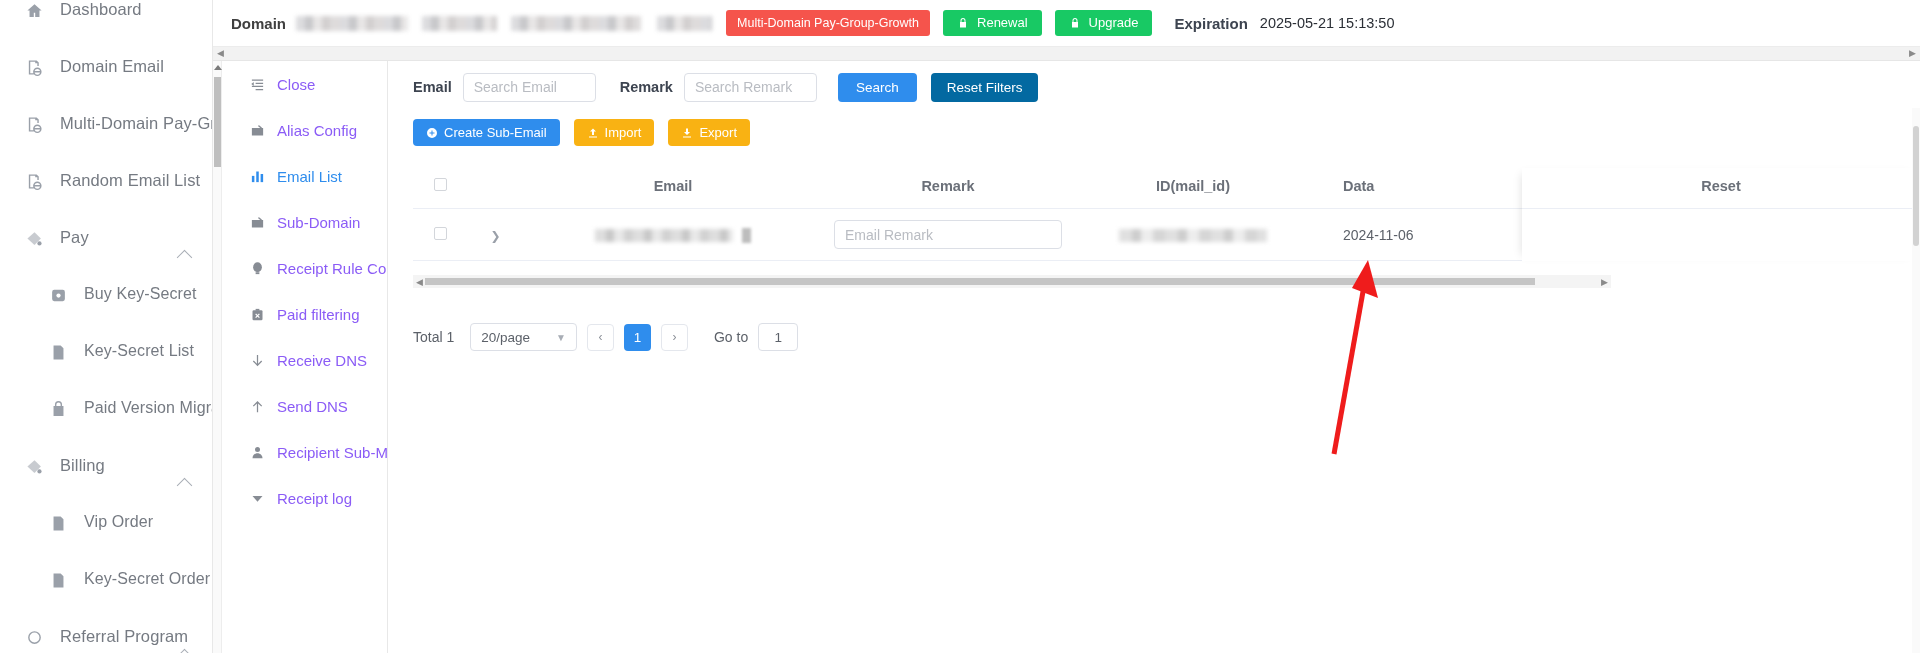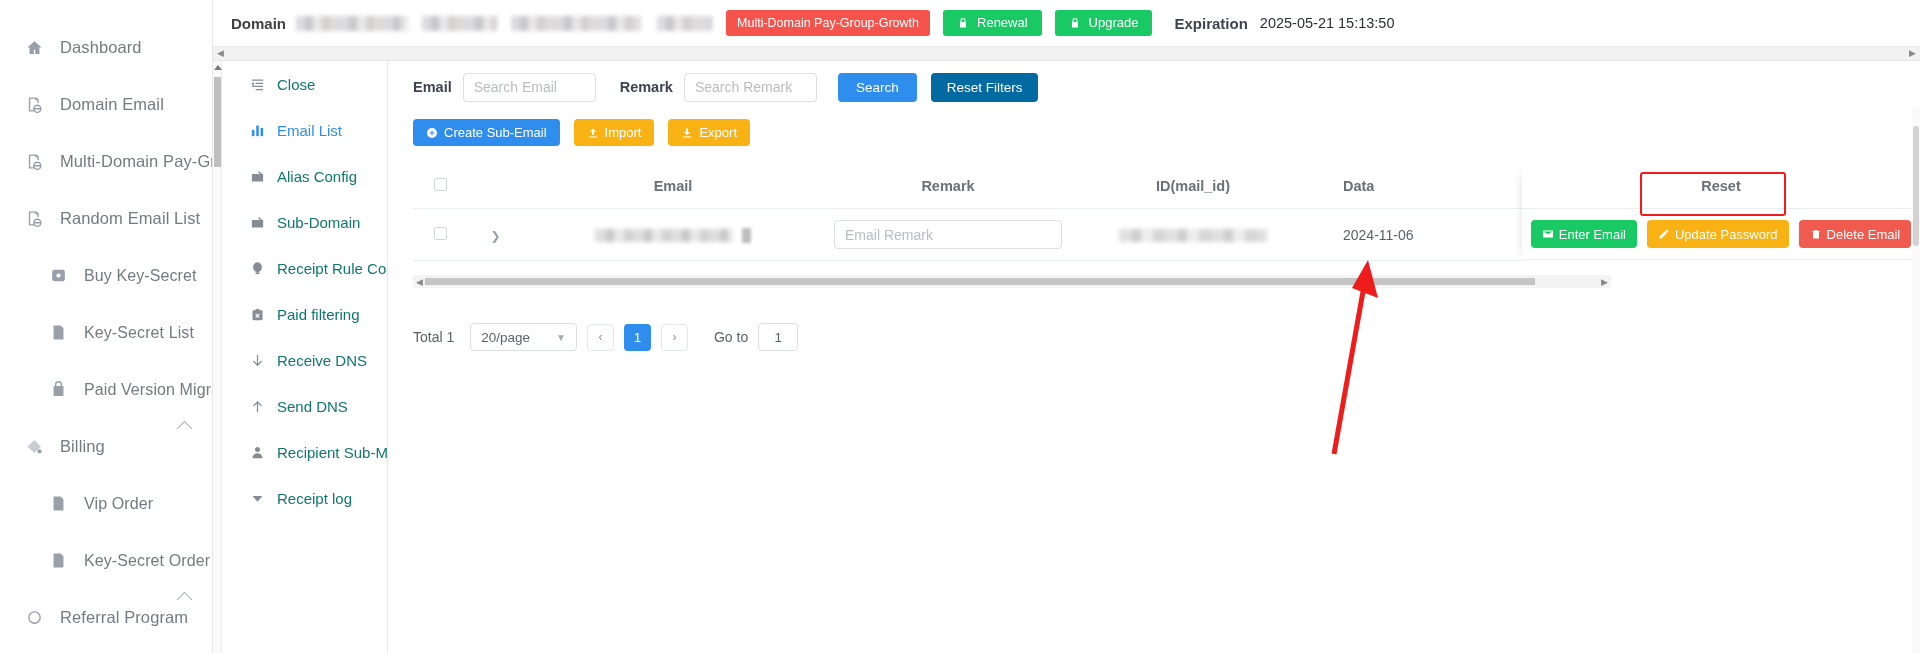--- a/index.html
+++ b/index.html
@@ -10,21 +10,21 @@
   }
   .app { position: relative; width: 1920px; height: 653px; display: flex; }
 
   
   .sidebar {
     width: 213px; height: 653px; background: #ffffff;
     border-right: 1px solid #e8e8e8; flex: 0 0 213px;
     overflow: hidden; position: relative;
   }
   .nav-item {
-    display: flex; align-items: flex-end; height: 57px;
+    display: flex; align-items: flex-start; height: 57px;
     padding-left: 24px; cursor: pointer; position: relative;
   }
   .nav-ico {
     width: 20px; height: 20px; flex: 0 0 20px;
     display: flex; align-items: center; justify-content: center;
     color: #8c9099; margin-right: 16px;
   }
   .nav-ico svg { width: 17px; height: 17px; fill: #9aa0a9; }
   .nav-label {
     font-size: 16.5px; color: #757a82; letter-spacing: .1px;
@@ -106,21 +106,21 @@
   }
   .sub-item {
     display: flex; align-items: center; height: 46px;
     padding-left: 26px; cursor: pointer; margin-left: 9px;
   }
   .sub-ico {
     width: 18px; flex: 0 0 18px; display: flex;
     align-items: center; justify-content: center; margin-right: 11px;
   }
   .sub-ico svg { width: 15px; height: 15px; fill: #878c94; }
-  .sub-label { font-size: 15px; color: #0f766e; white-space: nowrap; }
+  .sub-label { font-size: 15px; color: #8b5cf6; white-space: nowrap; }
   .sub-item.active .sub-label { color: #2f8ded; }
   .sub-item.active .sub-ico svg { fill: #2f8ded; }
 
   
   .content {
     flex: 1; background: #fff; position: relative;
     min-width: 0; overflow: hidden; padding: 0 0 0 9px;
   }
   .filter-row {
     display: flex; align-items: center; height: 52px; padding-left: 16px;
@@ -316,20 +316,30 @@
 
     <div class="nav-item">
       <span class="nav-ico">
         <svg viewBox="0 0 24 24">
             <path d="M4 2h11l3 3v5h-2V6h-3V4H6v16h5v2H4zm12 10a6 6 0 1 1 0 12 6 6 0 0 1 0-12zm0 2a4 4 0 0 0-3.9 3h7.8a4 4 0 0 0-3.9-3zm-3.9 5a4 4 0 0 0 7.8 0z"></path>
           </svg>
       </span>
       <span class="nav-label">Random Email List</span>
     </div>
 
+    <div class="nav-item">
+      <span class="nav-ico">
+        <svg viewBox="0 0 24 24">
+            <path d="M2 12 12 3l9 9-9 9z" opacity=".55"></path>
+            <circle cx="19" cy="19" r="3"></circle>
+          </svg>
+      </span>
+      <span class="nav-label">Pay</span>
+      <span class="nav-caret"></span>
+    </div>
 
     <div class="nav-item nav-sub">
       <span class="nav-ico">
         <svg viewBox="0 0 24 24">
             <rect x="3" y="4" width="18" height="16" rx="3"></rect>
             <circle cx="12" cy="12" r="3" fill="#fff"></circle>
           </svg>
       </span>
       <span class="nav-label">Buy Key-Secret</span>
     </div>
@@ -432,39 +442,39 @@
 
         <div class="sub-item">
           <span class="sub-ico">
             <svg viewBox="0 0 24 24">
                 <path d="M3 4h18v2H3zm6 5h12v2H9zm-6 5h18v2H3zm6 5h12v2H9zM2 11l4-3v6z"></path>
               </svg>
           </span>
           <span class="sub-label">Close</span>
         </div>
 
+        <div class="sub-item">
+          <span class="sub-ico">
+            <svg viewBox="0 0 24 24">
+                <path d="M3 8h18v12H3z"></path>
+                <path d="M14 3l5 4-1 2-5-4z"></path>
+              </svg>
+          </span>
+          <span class="sub-label">Alias Config</span>
+        </div>
+
         <div class="sub-item active">
           <span class="sub-ico">
             <svg viewBox="0 0 24 24">
                 <rect x="3" y="11" width="4" height="10"></rect>
                 <rect x="10" y="4" width="4" height="17"></rect>
                 <rect x="17" y="8" width="4" height="13"></rect>
               </svg>
           </span>
           <span class="sub-label">Email List</span>
-        </div>
-
-        <div class="sub-item">
-          <span class="sub-ico">
-            <svg viewBox="0 0 24 24">
-                <path d="M3 8h18v12H3z"></path>
-                <path d="M14 3l5 4-1 2-5-4z"></path>
-              </svg>
-          </span>
-          <span class="sub-label">Alias Config</span>
         </div>
 
         <div class="sub-item">
           <span class="sub-ico">
             <svg viewBox="0 0 24 24">
                 <path d="M3 8h18v12H3z"></path>
                 <path d="M14 3l5 4-1 2-5-4z"></path>
               </svg>
           </span>
           <span class="sub-label">Sub-Domain</span>
@@ -603,41 +613,20 @@
                 </td>
                 <td style="text-align:left;padding-left:30px;">
                   <span class="date-txt">2024-11-06</span>
                 </td>
               </tr>
             </tbody>
           </table>
 
           <div class="manage-col">
             <div class="manage-head">Reset</div>
-            <div class="manage-body">
-              <button class="mbtn m-green">
-                <svg viewBox="0 0 24 24">
-                    <path d="M2 5h20v14H2zm2 2v.5l8 5 8-5V7z"></path>
-                  </svg>
-                <span>Enter Email</span>
-              </button>
-              <button class="mbtn m-amber">
-                <svg viewBox="0 0 24 24">
-                    <path d="M3 17.2V21h3.8L18 9.8 14.2 6zM20.7 7.3a1 1 0 0 0 0-1.4l-2.6-2.6a1 1 0 0 0-1.4 0L15 5l3.8 3.8z"></path>
-                  </svg>
-                <span>Update Password</span>
-              </button>
-              <button class="mbtn m-red">
-                <svg viewBox="0 0 24 24">
-                    <path d="M6 7h12v14H6zM9 4h6v2H9zM4 6h16v1.5H4z"></path>
-                  </svg>
-                <span>Delete Email</span>
-              </button>
-              <div class="hl-box"></div>
-            </div>
           </div>
 
           <div class="tbl-scroll">
             <span class="sc-arrow">◀</span>
             <div class="tbl-scroll-track"></div>
             <span class="sc-arrow">▶</span>
           </div>
         </div>
 
         <div class="pager">

